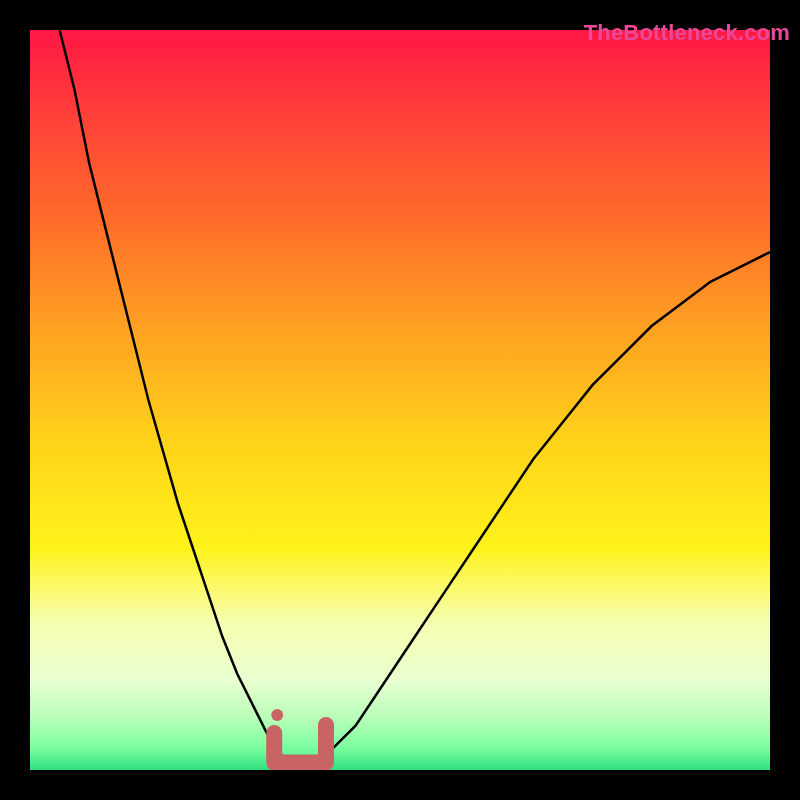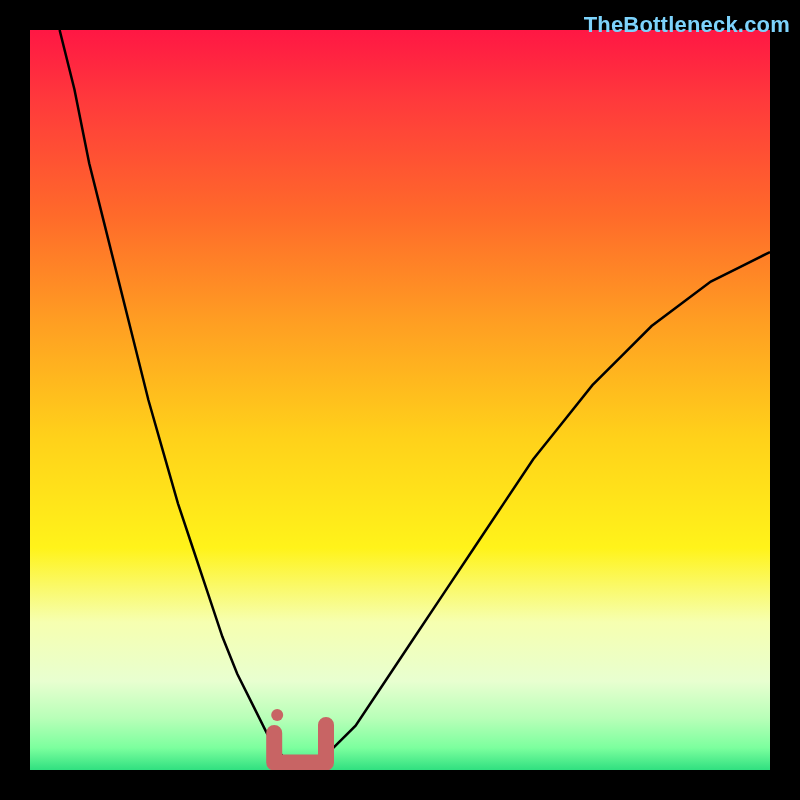--- a/index.html
+++ b/index.html
@@ -20,23 +20,23 @@
     overflow: hidden;
   }
   .gradient {
     position: absolute;
     left: 0; top: 0;
     width: 100%;
     height: 100%;
   }
   .watermark {
     position: absolute;
-    top: 12px;
+    top: 20px;
     right: 10px;
-    color: #7dd3fc;
+    color: #ec4899;
     font-size: 22px;
     font-weight: 600;
     letter-spacing: 0.2px;
     pointer-events: none;
   }
   svg.overlay {
     position: absolute;
     left: 0; top: 0;
     width: 100%;
     height: 100%;

